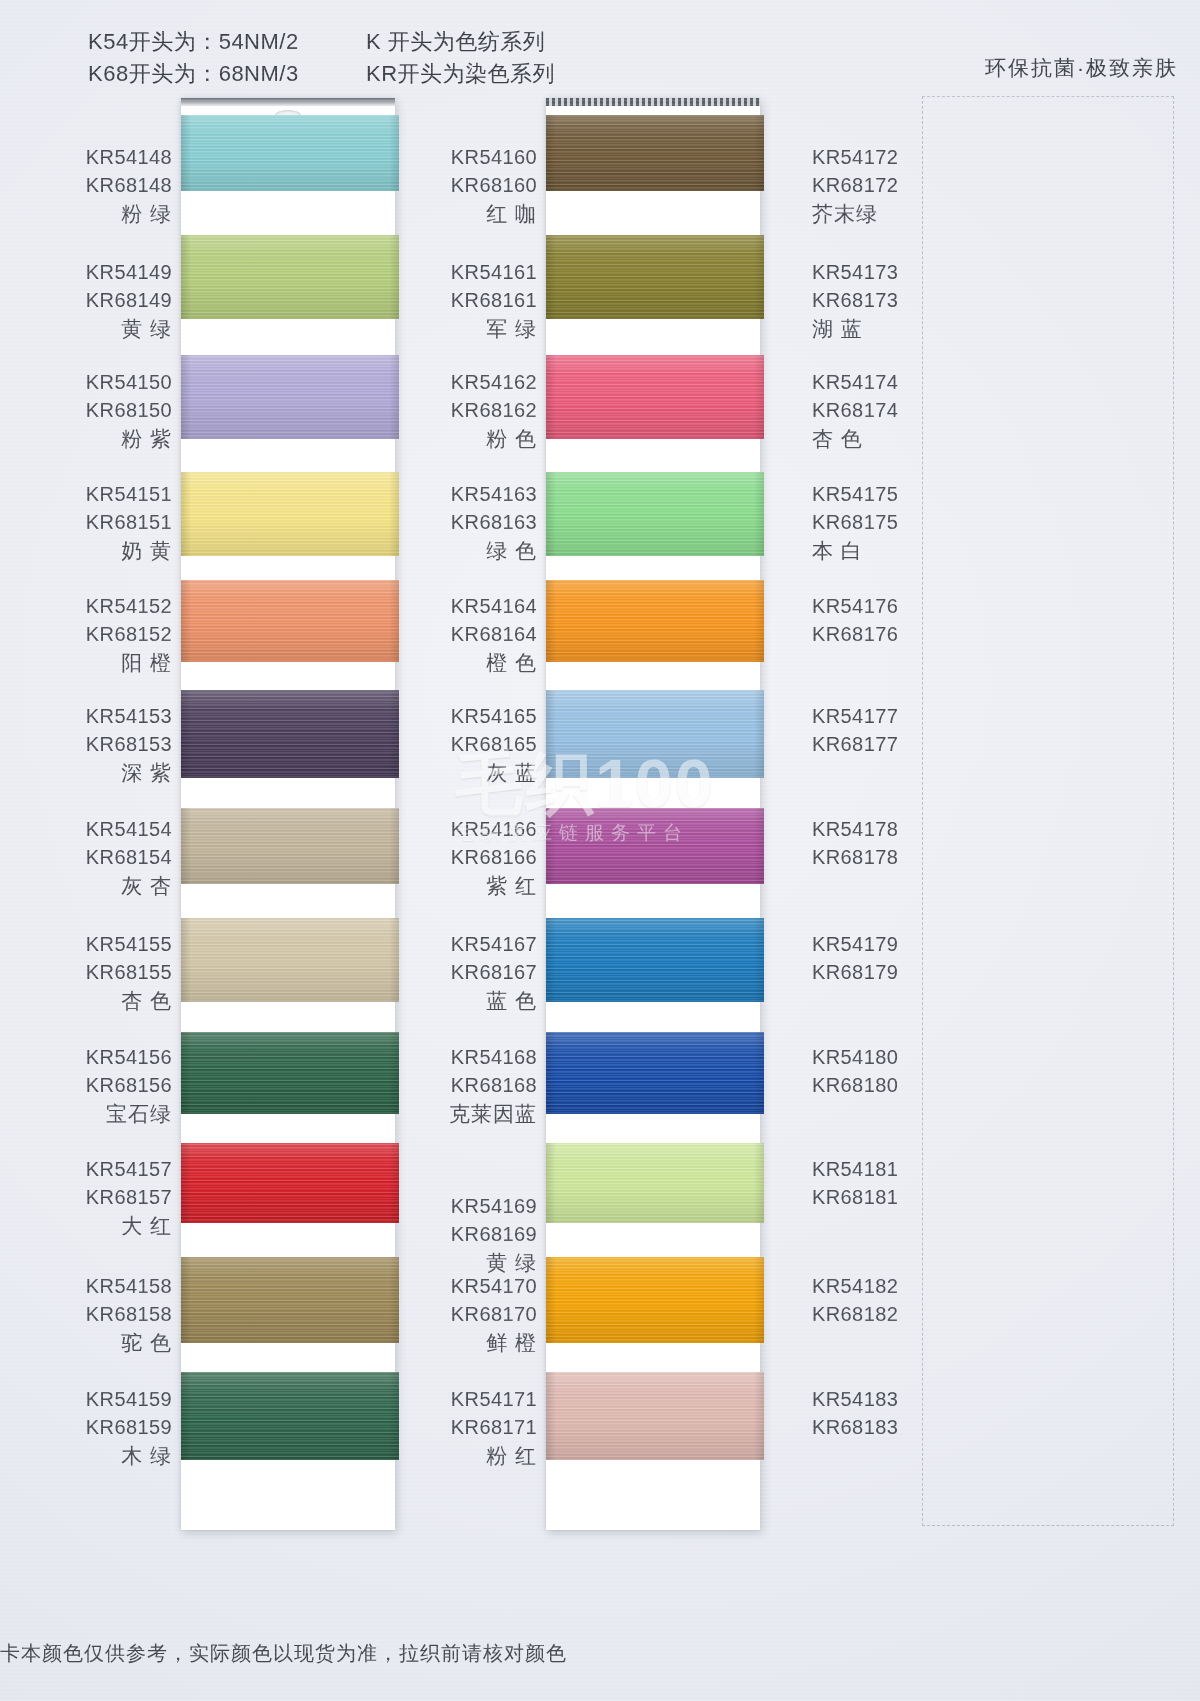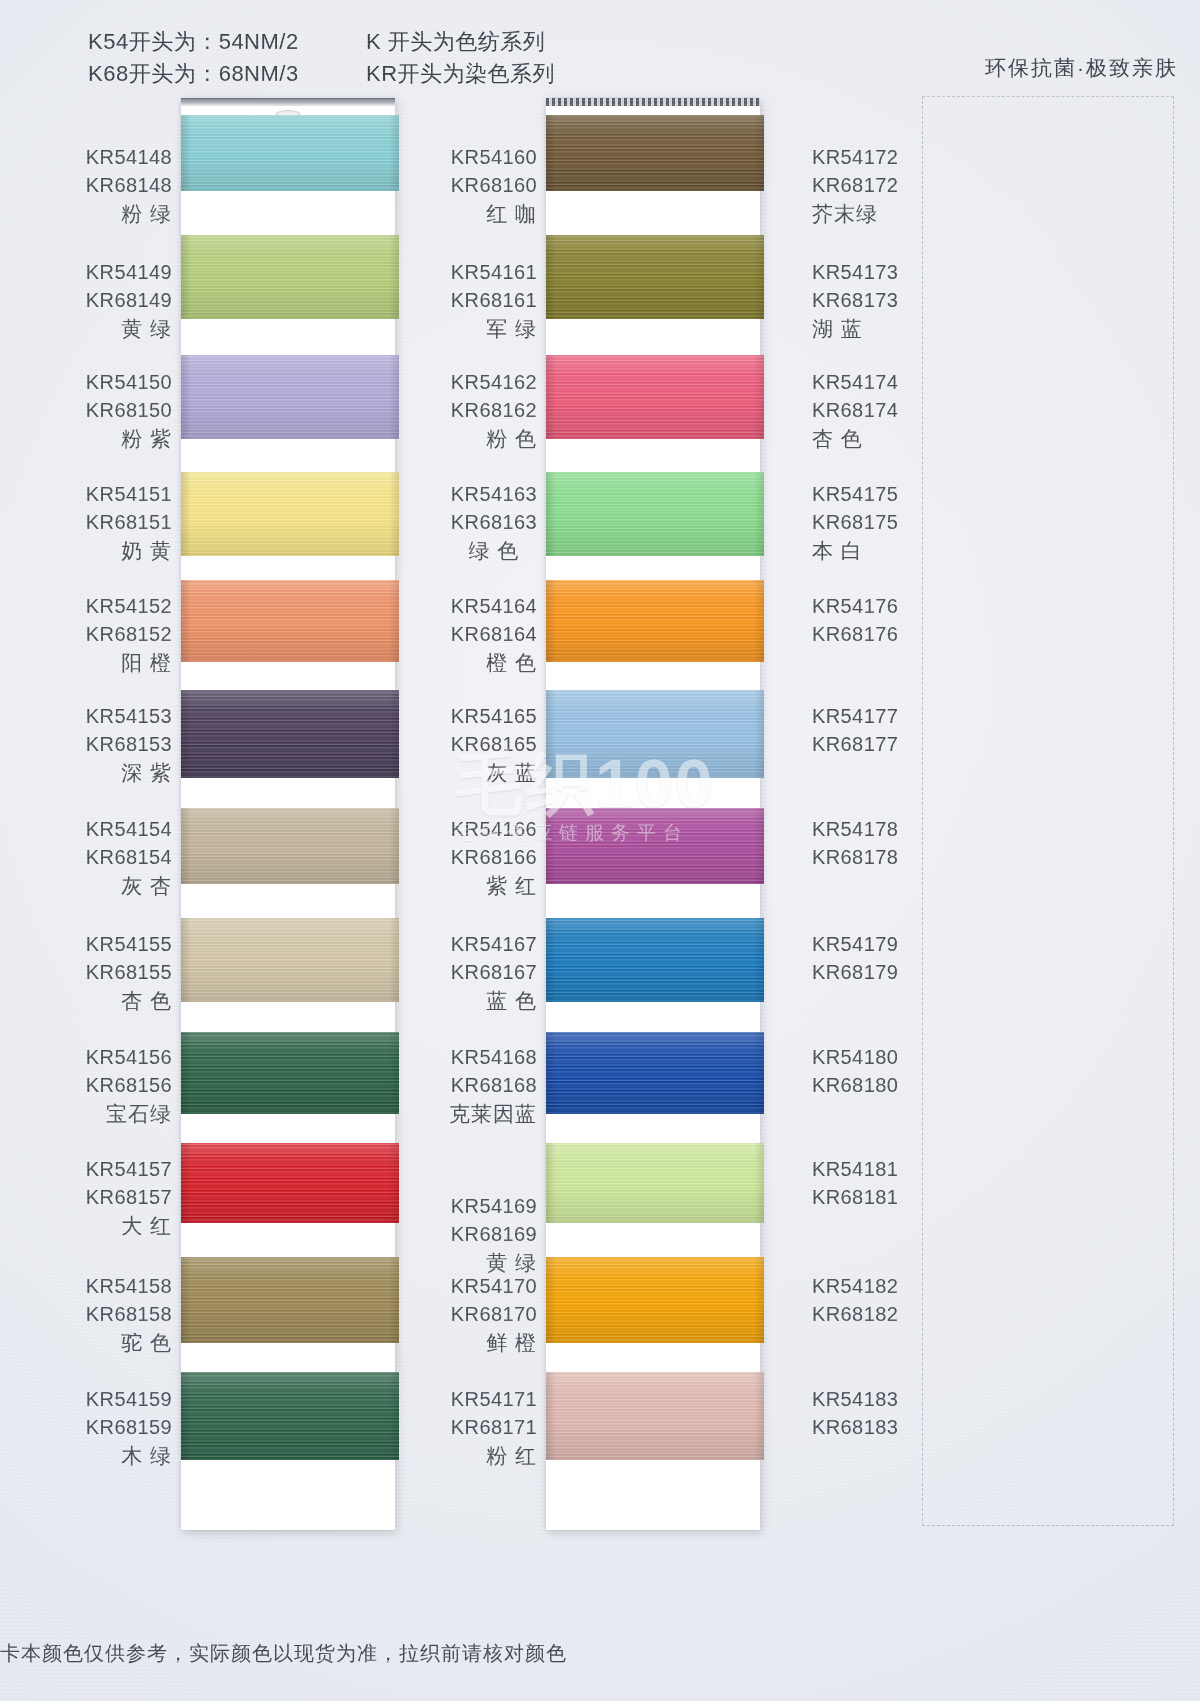--- a/index.html
+++ b/index.html
@@ -390,21 +390,21 @@
         <span class="code">KR54162</span>
         <span class="code">KR68162</span>
         <span class="cname">粉  色</span>
       </div>
       <div class="swatch" style="left: 546px; top: 472px; height: 84px; background: rgb(136, 221, 140);">
         <div class="threads"></div>
         <div class="sheen"></div>
         <div class="edgeL"></div>
         <div class="edgeR"></div>
       </div>
-      <div class="label right-al" style="top: 480px; right: 663px; text-align: center;">
+      <div class="label right-al" style="top: 480px; right: 663px;">
         <span class="code">KR54163</span>
         <span class="code">KR68163</span>
         <span class="cname">绿  色</span>
       </div>
       <div class="swatch" style="left: 546px; top: 580px; height: 82px; background: rgb(249, 148, 24);">
         <div class="threads"></div>
         <div class="sheen"></div>
         <div class="edgeL"></div>
         <div class="edgeR"></div>
       </div>

